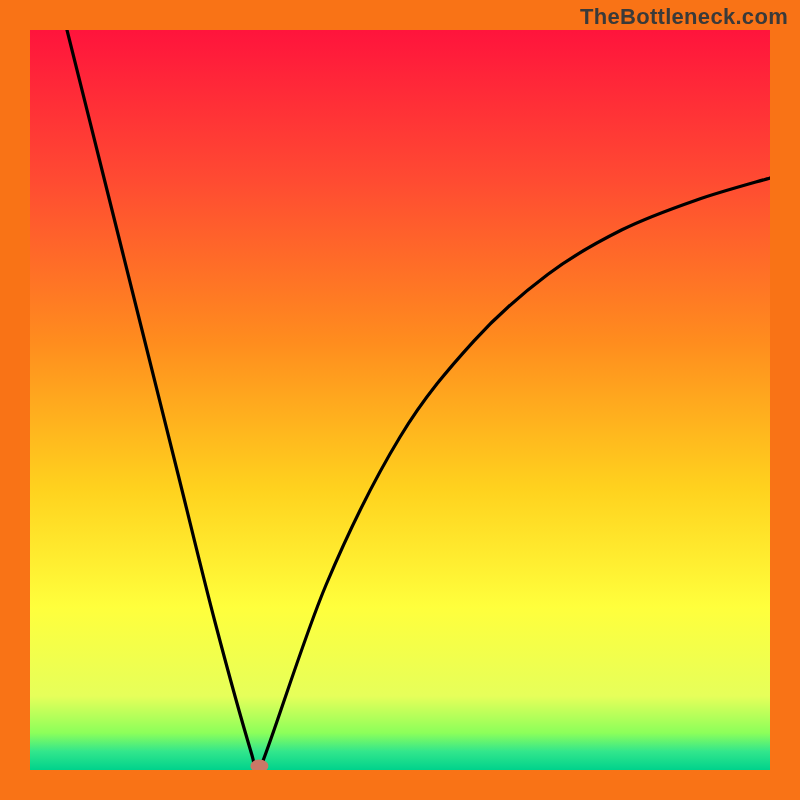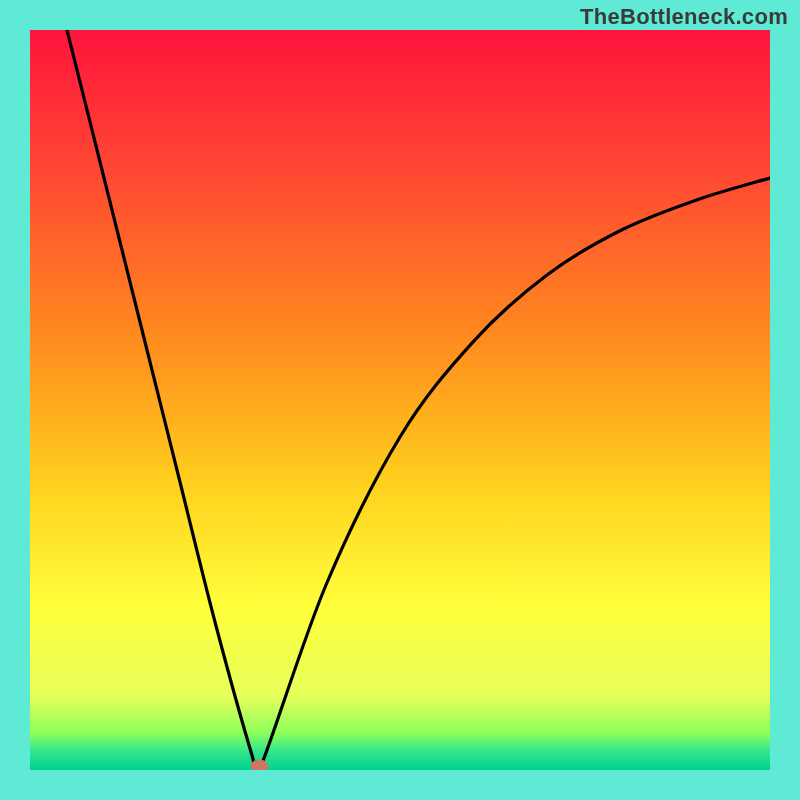--- a/index.html
+++ b/index.html
@@ -8,21 +8,21 @@
     width: 800px;
     height: 800px;
     background: #000;
     font-family: Arial, Helvetica, sans-serif;
     overflow: hidden;
   }
   .frame {
     position: relative;
     width: 800px;
     height: 800px;
-    background: #5eead4;
+    background: #f97316;
   }
   .attribution {
     position: absolute;
     top: 4px;
     right: 12px;
     color: #3a3a3a;
     font-size: 22px;
     font-weight: 600;
     letter-spacing: 0.3px;
     user-select: none;

